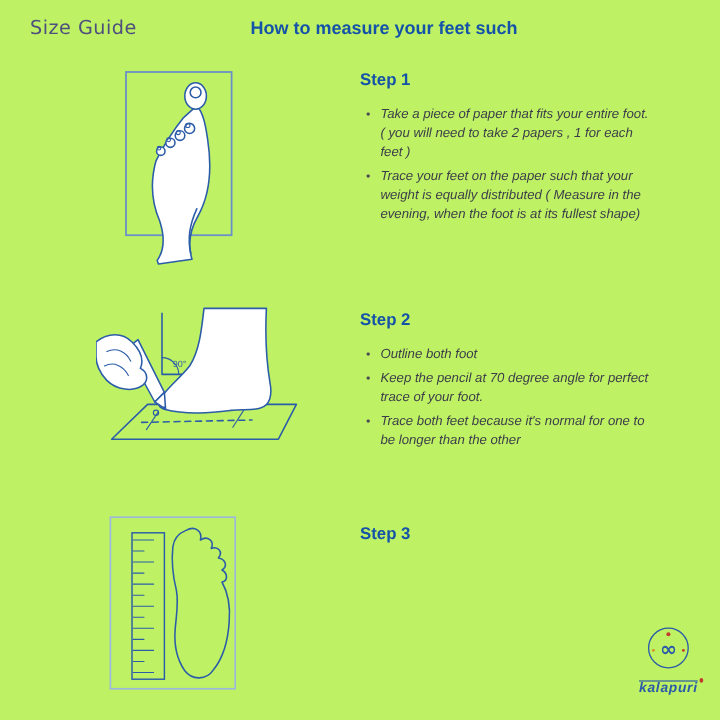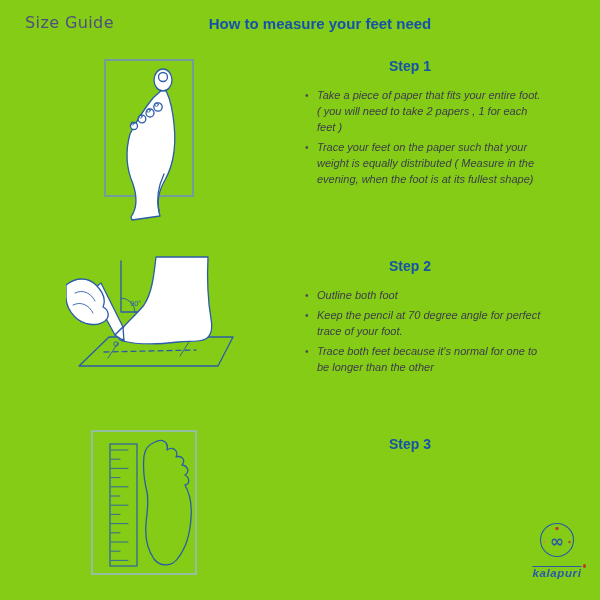--- a/index.html
+++ b/index.html
@@ -1,26 +1,26 @@
 <!DOCTYPE html>
 <html><head>
 <meta charset="utf-8">
 <style>
   html,body{margin:0;padding:0;background:#ffffff;}
-  .page{position:relative;width:600px;height:600px;background:#84cc16;overflow:hidden;
+  .page{position:relative;width:600px;height:600px;background:#bef264;overflow:hidden;
         font-family:"Liberation Sans",sans-serif;}
   .abs{position:absolute;}
 
   .size-guide{left:25px;top:13px;font-family:"DejaVu Sans",sans-serif;
               font-size:16px;color:#4f4f7d;letter-spacing:0.4px;}
   .main-heading{left:0;top:15px;width:600px;box-sizing:border-box;padding-left:40px;
                 text-align:center;font-weight:bold;font-size:15px;color:#1553a8;}
 
   .step-text{left:300px;width:290px;}
-  .step-heading{width:220px;text-align:center;font-weight:bold;font-size:14px;
+  .step-heading{width:220px;text-align:left;font-weight:bold;font-size:14px;
                 color:#1553a8;margin:0 0 13px 0;}
   ul.bullets{list-style:none;margin:0;padding:0;font-size:11px;line-height:16px;
              color:#3d3d49;}
   ul.bullets li{position:relative;padding-left:17px;margin:0 0 4px 0;
                 white-space:pre-line;font-style:italic;}
   ul.bullets li::before{content:"\2022";position:absolute;left:5px;top:1px;
                 color:#4a4a55;font-size:10px;}
 
   .illus svg{display:block;}
   .stroke{fill:none;stroke:#2b5ca8;stroke-width:1.3;stroke-linecap:round;stroke-linejoin:round;}
@@ -33,21 +33,21 @@
              color:#2a5aa8;text-decoration:overline;font-style:italic;}
   .logo-red-dot{position:absolute;top:-3px;right:-5px;width:3.5px;height:3.5px;
                 border-radius:50%;background:#c23b2e;}
 </style>
 </head>
 <body>
 
 <div class="page">
 
   <div class="abs size-guide">Size Guide</div>
-  <div class="abs main-heading">How to measure your feet need</div>
+  <div class="abs main-heading">How to measure your feet such</div>
 
   <div class="abs illus" style="left:75px;top:50px;">
     <svg width="150" height="172" viewBox="0 0 150 172">
       <rect x="30" y="10" width="88" height="136" fill="none" stroke="#6b8fc7" stroke-width="1.5"></rect>
       <path class="wfill" d="M55 84 C50 102 52 120 58 134 C62 146 63 157 56 167 L57 170 L85 166
                C81 153 83 142 90 130 C99 114 102 92 98 66 C96 52 94 44 89 38
                L78 48 C70 58 62 70 55 84 Z"></path>
       <path class="stroke" d="M89 124 C83 137 81 149 84 161"></path>
       <ellipse class="wfill" cx="88" cy="30" rx="9" ry="11"></ellipse>
       <circle class="stroke" cx="88" cy="27" r="4.5"></circle>
@@ -67,21 +67,21 @@
     <ul class="bullets">
       <li>Take a piece of paper that fits your entire foot.
 ( you will need to take 2 papers , 1 for each
 feet )</li>
       <li>Trace your feet on the paper such that your
 weight is equally distributed ( Measure in the
 evening, when the foot is at its fullest shape)</li>
     </ul>
   </div>
 
-  <div class="abs illus" style="left:66px;top:255px;text-align:right;">
+  <div class="abs illus" style="left:80px;top:255px;text-align:right;">
     <svg width="185" height="122" viewBox="0 0 185 122">
       <polygon class="stroke" points="13,111 43,82 167,82 152,111"></polygon>
       <path class="stroke" stroke-dasharray="5 4" d="M38 97 L130 95"></path>
       <path class="thin" d="M42 103 L52 88"></path>
       <path class="thin" d="M114 101 L123 87"></path>
       <circle class="thin" cx="50" cy="89" r="2.2"></circle>
       <path class="stroke" d="M55 6 L55 57 M55 57 L100 57"></path>
       <path class="thin" d="M55 43 A14 14 0 0 1 69 57"></path>
       <text x="64" y="51" font-size="7.5" fill="#2b5ca8" font-family="Liberation Sans, sans-serif">90°</text>
       <path class="wfill" d="M90 2 C88 20 86 38 78 50 C70 60 62 66 56 74 C51 79 50 84 57 86

